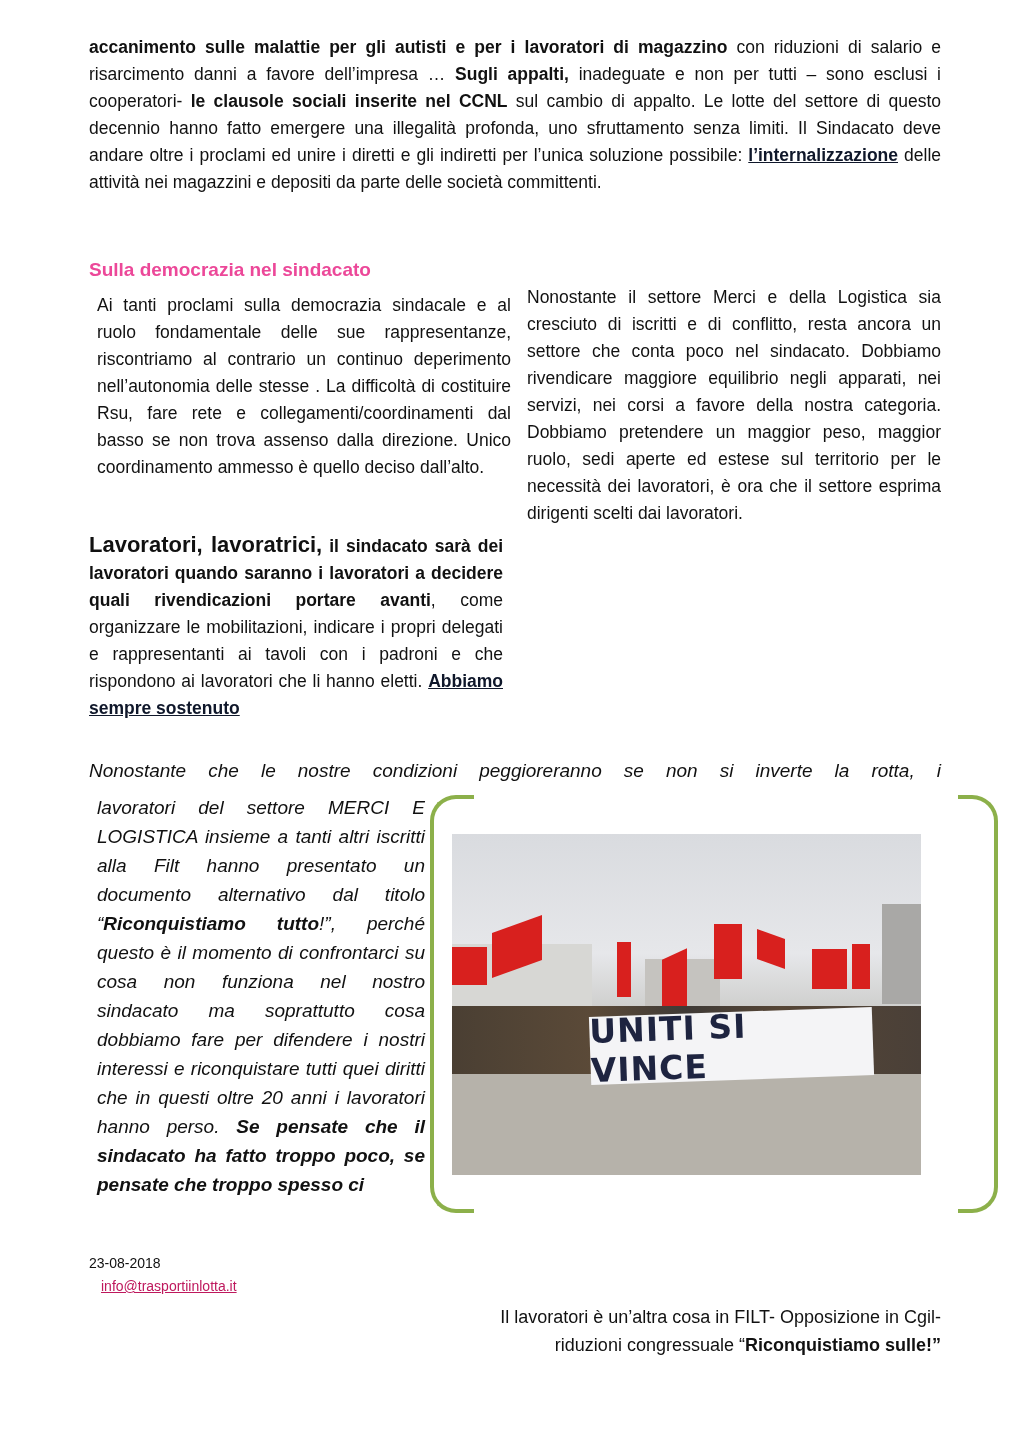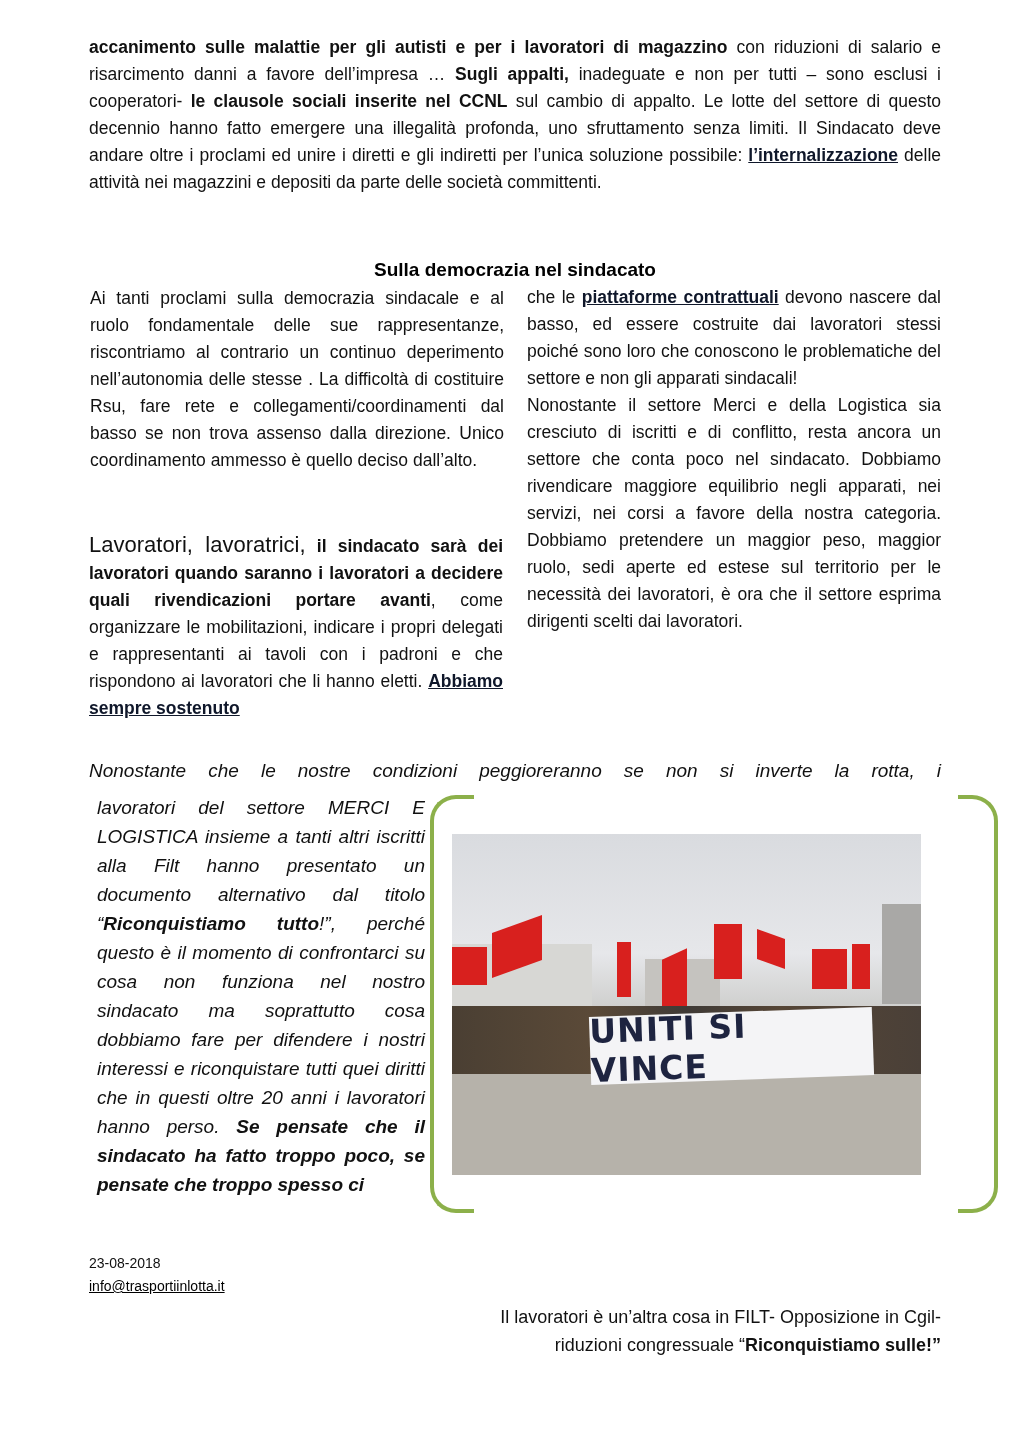--- a/index.html
+++ b/index.html
@@ -5,30 +5,30 @@
     html, body { margin: 0; padding: 0; background: #ffffff; }
     body {
       width: 1013px; height: 1441px; position: relative; overflow: hidden;
       font-family: "Liberation Sans", "DejaVu Sans", sans-serif;
       color: #111111;
     }
     .page { position: absolute; left: 0; top: 0; width: 1013px; height: 1441px; }
     .p { position: absolute; font-size: 17.5px; line-height: 27px; text-align: justify; }
     .p b { font-weight: bold; }
     a.link { color: #0f172a; font-weight: bold; text-decoration: underline; }
-    a.link-plain { color: #000000; text-decoration: underline; }
+    a.link-plain { color: #be185d; text-decoration: underline; margin-left: 12px; }
     .intro { left: 89px; top: 34px; width: 852px; }
     .heading {
-      position: absolute; left: 89px; top: 257px; width: 852px; text-align: center;
-      font-size: 19px; font-weight: bold; color: #000000; line-height: 26px;
+      position: absolute; left: 89px; top: 257px; width: 852px; 
+      font-size: 19px; font-weight: bold; color: #ec4899; line-height: 26px;
     }
     .col-left { left: 89px; top: 284px; width: 414px; }
     .col-left2 { left: 89px; top: 531px; width: 414px; }
     .col-right { left: 527px; top: 284px; width: 414px; }
-    .big-lead { font-size: 22px; font-weight: normal; margin-top: 22px; }
+    .big-lead { font-size: 22px; font-weight: bold; margin-top: 22px; }
     .quote-first { left: 89px; top: 756px; width: 852px; font-style: italic; font-size: 19px; line-height: 29px; }
     .quote-left { left: 89px; top: 785px; width: 328px; font-style: italic; font-size: 19px; line-height: 29px; }
     .quote-last { left: 89px; top: 1223px; width: 852px; font-style: italic; font-size: 19px; line-height: 29px; font-weight: bold; }
     .quote-last .period { font-weight: normal; }
     .date { position: absolute; left: 89px; top: 1255px; font-size: 14px; }
     .email { position: absolute; left: 89px; top: 1278px; font-size: 14px; }
     .sign {
       position: absolute; left: 380px; top: 1303px; width: 561px; text-align: right;
       font-size: 18px; line-height: 28px;
     }
@@ -62,32 +62,29 @@
 <body>
 
 <div class="page">
 
   <p class="p intro" style="margin:0">
     <b>accanimento sulle malattie per gli autisti e per i lavoratori di magazzino</b><span> con riduzioni di salario e risarcimento danni a favore dell’impresa … </span><b>Sugli appalti,</b><span> inadeguate e non per tutti – sono esclusi i cooperatori- </span><b>le clausole sociali inserite nel CCNL</b><span> sul cambio di appalto. Le lotte del settore di questo decennio hanno fatto emergere una illegalità profonda, uno sfruttamento senza limiti. Il Sindacato deve andare oltre i proclami ed unire i diretti e gli indiretti per l’unica soluzione possibile: </span><a class="link">l’internalizzazione</a><span> delle attività nei magazzini e depositi da parte delle società committenti.</span>
   </p>
 
   <div class="heading">Sulla democrazia nel sindacato</div>
 
-  <p class="p col-left" style="margin:1px">
+  <p class="p col-left" style="margin:8px">
     <span>Ai tanti proclami sulla democrazia sindacale e al ruolo fondamentale delle sue rappresentanze, riscontriamo al contrario un continuo deperimento nell’autonomia delle stesse . La difficoltà di costituire Rsu, fare rete e collegamenti/coordinamenti dal basso se non trova assenso dalla direzione. Unico coordinamento ammesso è quello deciso dall’alto.</span>
   </p>
 
   <p class="p col-left2" style="margin:0">
     <span class="big-lead">Lavoratori, lavoratrici,</span><b> il sindacato sarà dei lavoratori quando saranno i lavoratori a decidere quali rivendicazioni portare avanti</b><span>, come organizzare le mobilitazioni, indicare i propri delegati e rappresentanti ai tavoli con i padroni e che rispondono ai lavoratori che li hanno eletti. </span><a class="link">Abbiamo sempre sostenuto</a>
   </p>
 
   <div class="p col-right">
-    <p style="margin:0">
-      <span>che le </span><a class="link">piattaforme contrattuali</a><span> devono nascere dal basso, ed essere costruite dai lavoratori stessi poiché sono loro che conoscono le problematiche del settore e non gli apparati sindacali!</span>
-    </p>
     <p style="margin:0">Nonostante il settore Merci e della Logistica sia cresciuto di iscritti e di conflitto, resta ancora un settore che conta poco nel sindacato. Dobbiamo rivendicare maggiore equilibrio negli apparati, nei servizi, nei corsi a favore della nostra categoria. Dobbiamo pretendere un maggior peso, maggior ruolo, sedi aperte ed estese sul territorio per le necessità dei lavoratori, è ora che il settore esprima dirigenti scelti dai lavoratori.</p>
   </div>
 
   <p class="p quote-first" style="margin:0;text-align:justify;text-align-last:justify;">Nonostante che le nostre condizioni peggioreranno se non si inverte la rotta, i</p>
 
   <p class="p quote-left" style="margin:8px">
     <span>lavoratori del settore MERCI E LOGISTICA insieme a tanti altri iscritti alla Filt hanno presentato un documento alternativo dal titolo “</span><b>Riconquistiamo tutto</b><span>!”, perché questo è il momento di confrontarci su cosa non funziona nel nostro sindacato ma soprattutto cosa dobbiamo fare per difendere i nostri interessi e riconquistare tutti quei diritti che in questi oltre 20 anni i lavoratori hanno perso. </span><b>Se pensate che il sindacato ha fatto troppo poco, se pensate che troppo spesso ci</b>
   </p>
 
   <div class="bracket-l"></div>

